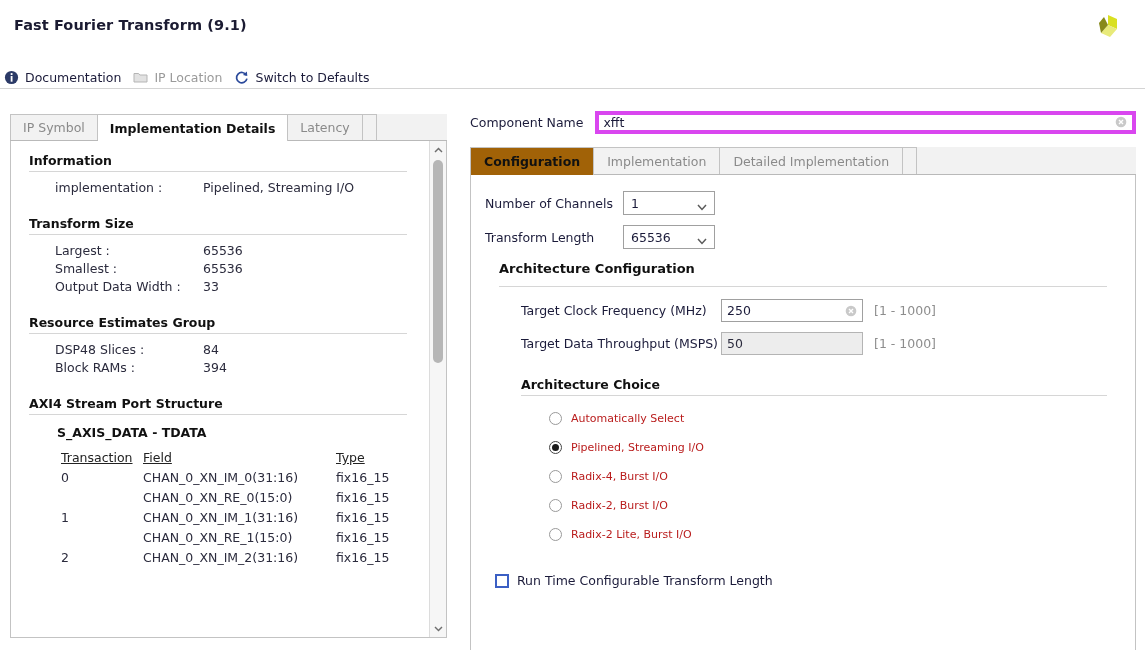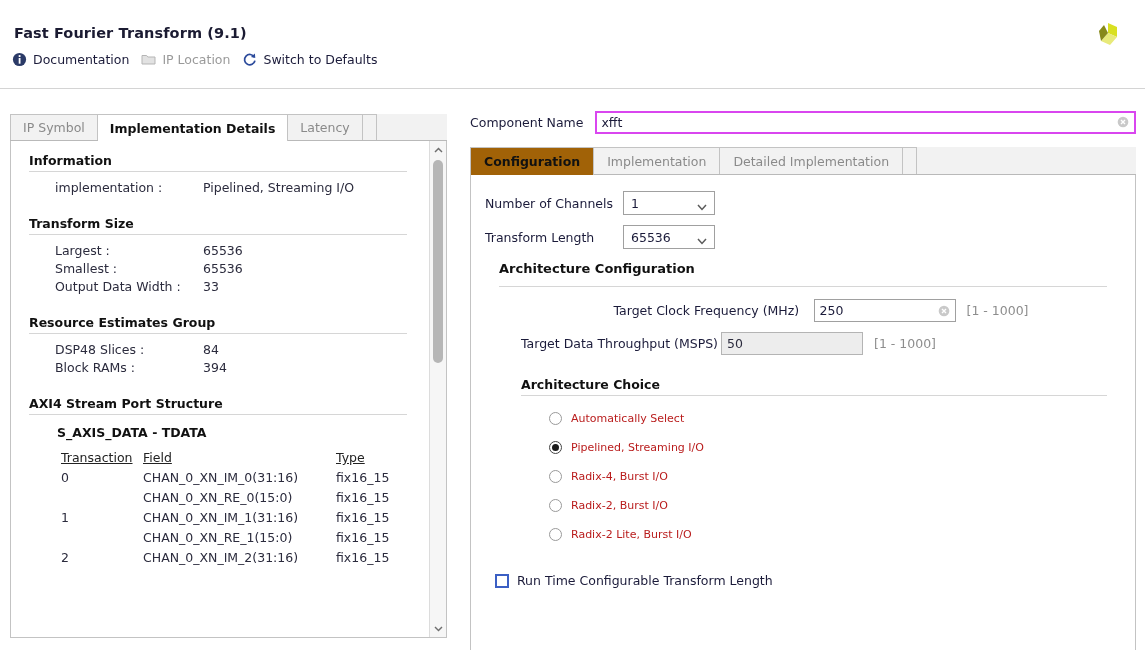--- a/index.html
+++ b/index.html
@@ -9,37 +9,37 @@
     background: #ffffff;
     font-family: "DejaVu Sans", "Liberation Sans", sans-serif;
     font-size: 12px;
     color: #1a1a2e;
     overflow: hidden;
   }
   #root { position: relative; width: 1145px; height: 650px; background:#fff; }
 
   
   .titlebar {
-    position: absolute; left:0; top:12px; width:1145px; height:48px;
+    position: absolute; left:0; top:4px; width:1145px; height:48px;
     background:#ffffff;
-    border-bottom: 4px solid #84cc16;
+    border-bottom: 1px solid #84cc16;
   }
   .title-text {
     position:absolute; left:14px; top:13px;
     font-size:14.5px; font-weight:bold; color:#1b1b32;
     letter-spacing:0.1px;
   }
   .logo { position:absolute; right:18px; top:6px; width:38px; height:36px; }
 
   
   .toolbar {
     position:absolute; left:0; top:49px; width:1145px; height:40px;
     background:#ffffff;
     border-bottom: 1px solid #d4d4d4;
-    display:flex; align-items:flex-start; padding-left:8px;
+    display:flex; align-items:flex-end; 
   }
   .tb-item {
     display:flex; align-items:center; gap:6px;
     padding:3px 8px 3px 4px; cursor:pointer; color:#1b1b3a; font-size:12.5px;
     white-space:nowrap;
   }
   .tb-item.disabled { color:#9a9a9a; cursor:default; }
   .tb-ico { width:15px; height:15px; display:inline-block; flex:none; }
 
   
@@ -108,21 +108,21 @@
     position:absolute; left:3px; width:10px; top:19px; height:203px;
     background:#b6b6b6; border-radius:5px; cursor:pointer;
   }
 
   
   .right-wrap { position:absolute; left:470px; top:110px; width:666px; height:528px; }
   .compname-row { display:flex; align-items:center; height:24px; margin-bottom:13px; }
   .compname-label { font-size:12.5px; color:#1b1b3a; margin-right:12px; white-space:nowrap; }
   .txtfield {
     position:relative; flex:1; height:23px; background:#fff;
-    border:2px solid #d946ef; display:flex; align-items:center;
+    border:4px solid #d946ef; display:flex; align-items:center;
   }
   .txtfield input {
     border:none; outline:none; background:transparent; width:100%;
     font-family:inherit; font-size:12.5px; color:#1b1b3a; padding:0 24px 0 4px;
   }
   .clear-ico { position:absolute; right:5px; top:50%; margin-top:-6px; width:12px; height:12px; cursor:pointer; }
 
   .rtabstrip {
     position:relative; height:28px;
     display:flex; align-items:flex-end;
@@ -393,21 +393,21 @@
             <svg width="10" height="7" viewBox="0 0 10 7">
                 <polyline points="1,1 5,5.4 9,1" fill="none" stroke="#5a5a5a" stroke-width="1.5"></polyline>
               </svg>
           </span>
         </div>
       </div>
 
       <div class="rsec-head">Architecture Configuration</div>
       <div class="rsec-rule"></div>
 
-      <div class="frow" style="margin-left:36px;justify-content:center;">
+      <div class="frow" style="margin-left:36px;">
         <span class="flabel" style="width:200px;">Target Clock Frequency (MHz)</span>
         <div class="inp" style="width:142px;">
           <input type="text" value="250" style="">
           <span class="clear-ico">
             <svg width="12" height="12" viewBox="0 0 12 12">
               <circle cx="6" cy="6" r="5.3" fill="#c9c9c9"></circle>
               <path d="M4 4 L8 8 M8 4 L4 8" stroke="#fff" stroke-width="1.4"></path>
             </svg>
           </span>
         </div>

